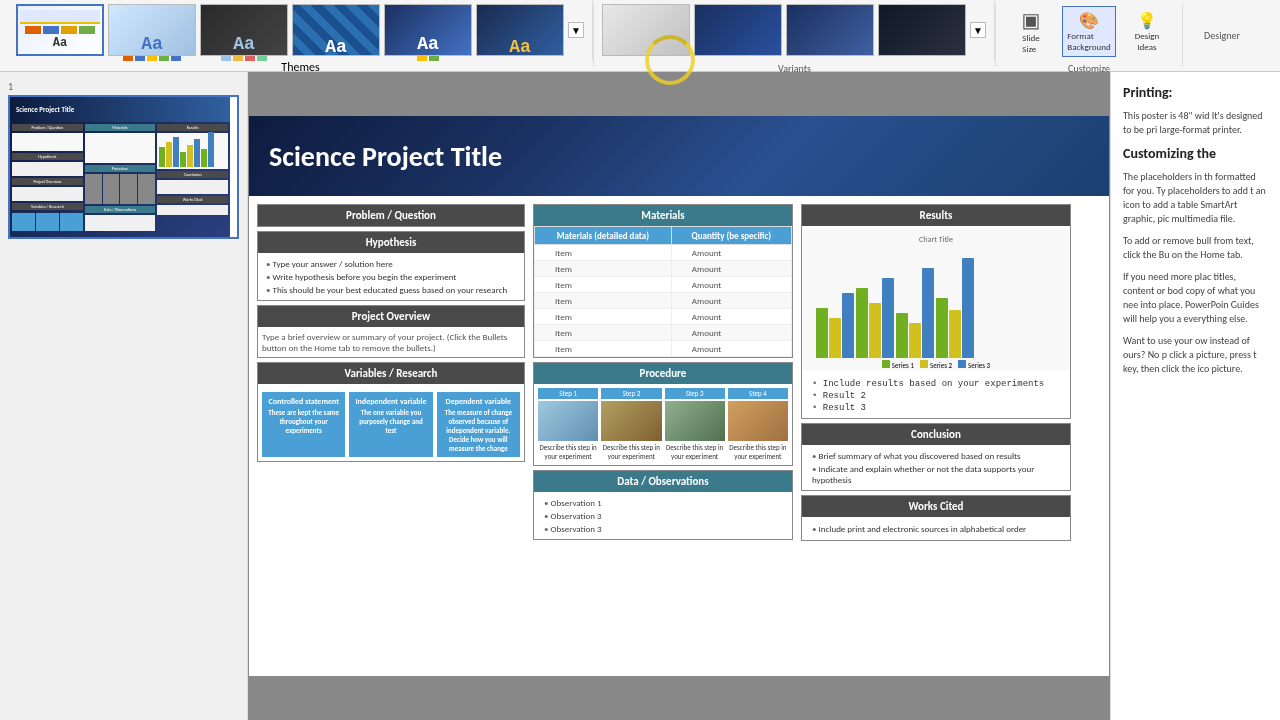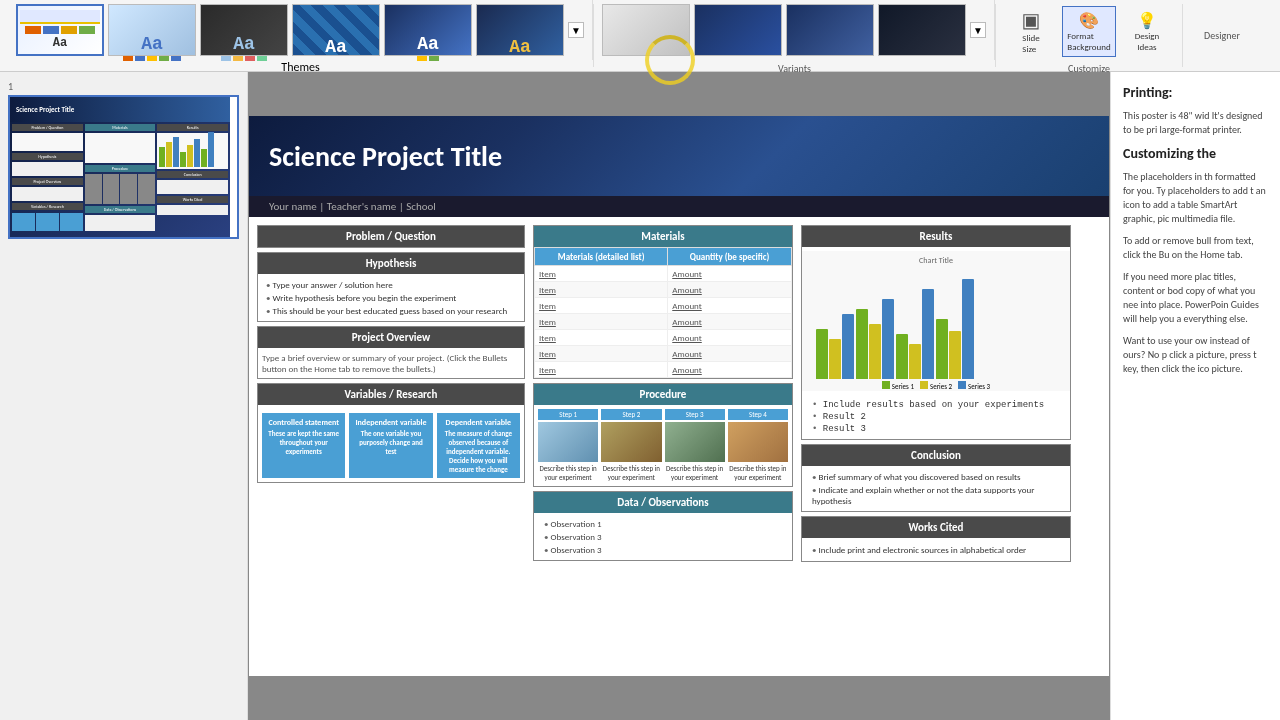--- a/index.html
+++ b/index.html
@@ -49,21 +49,21 @@
     .problem-text { padding: 8px; font-size: 9px; color: #555; border-bottom: 1px solid #ddd; margin-bottom: 4px; }
     .bullet-item { font-size: 9px; color: #333; padding: 1px 4px; }
     .bullet-item::before { content: '• '; color: #666; }
     .overview-text { font-size: 9px; color: #555; padding: 4px; }
     .variables-grid { display: grid; grid-template-columns: 1fr 1fr 1fr; gap: 4px; padding: 4px; margin-top: 4px; }
     .var-box { background: #4a9fd4; color: white; padding: 4px; font-size: 8px; text-align: center; }
     .var-box-label { font-weight: bold; margin-bottom: 2px; font-size: 8px; }
     .var-box-text { font-size: 7px; font-weight: bold; }
     .mat-table { width: 100%; border-collapse: collapse; font-size: 9px; }
     .mat-table th { background: #4a9fd4; color: white; padding: 3px 6px; border: 1px solid #ddd; }
-    .mat-table td { padding: 2px 4px; border: 1px solid #eee; color: #555; text-decoration: underline; }
+    .mat-table td { padding: 2px 20px; border: 1px solid #eee; color: #555; }
     .mat-table tr:nth-child(even) { background: #f8f8f8; }
     .steps-grid { display: grid; grid-template-columns: 1fr 1fr 1fr 1fr; gap: 3px; padding: 4px; }
     .step-box { text-align: center; font-size: 7px; color: #333; }
     .step-label { background: #4a9fd4; color: white; font-size: 7px; padding: 1px 3px; margin-bottom: 2px; }
     .step-img { width: 100%; height: 40px; background: #888; margin-bottom: 2px; }
     .step-img.s1 { background: linear-gradient(135deg, #a0c8e0, #6090b0); }
     .step-img.s2 { background: linear-gradient(135deg, #b0a060, #806030); }
     .step-img.s3 { background: linear-gradient(135deg, #90b090, #507050); }
     .step-img.s4 { background: linear-gradient(135deg, #d0a060, #a07040); }
     .obs-item { font-size: 9px; color: #444; padding: 1px 6px; }
@@ -260,21 +260,20 @@
       </div>
     </div>
   </div>
 
   <div class="slide-area">
     <div class="slide">
 
       <div class="slide-header">
         <span class="slide-title">Science Project Title</span>
       </div>
-      <div class="slide-subtitle">Your name | Teacher's name | School</div>
 
       <div class="slide-body">
 
         <div style="display:flex;flex-direction:column;gap:4px;">
 
           <div class="section-box">
             <div class="section-header">Problem / Question</div>
           </div>
 
           <div class="section-box">
@@ -310,21 +309,21 @@
           </div>
         </div>
 
         <div style="display:flex;flex-direction:column;gap:4px;">
 
           <div class="section-box">
             <div class="section-header teal">Materials</div>
             <table class="mat-table">
               <thead>
                 <tr>
-                  <th>Materials (detailed list)</th>
+                  <th>Materials (detailed data)</th>
                   <th>Quantity (be specific)</th>
                 </tr>
               </thead>
               <tbody>
                 <tr>
                     <td>Item</td>
                     <td>Amount</td>
                   </tr>
                 <tr>
                     <td>Item</td>

